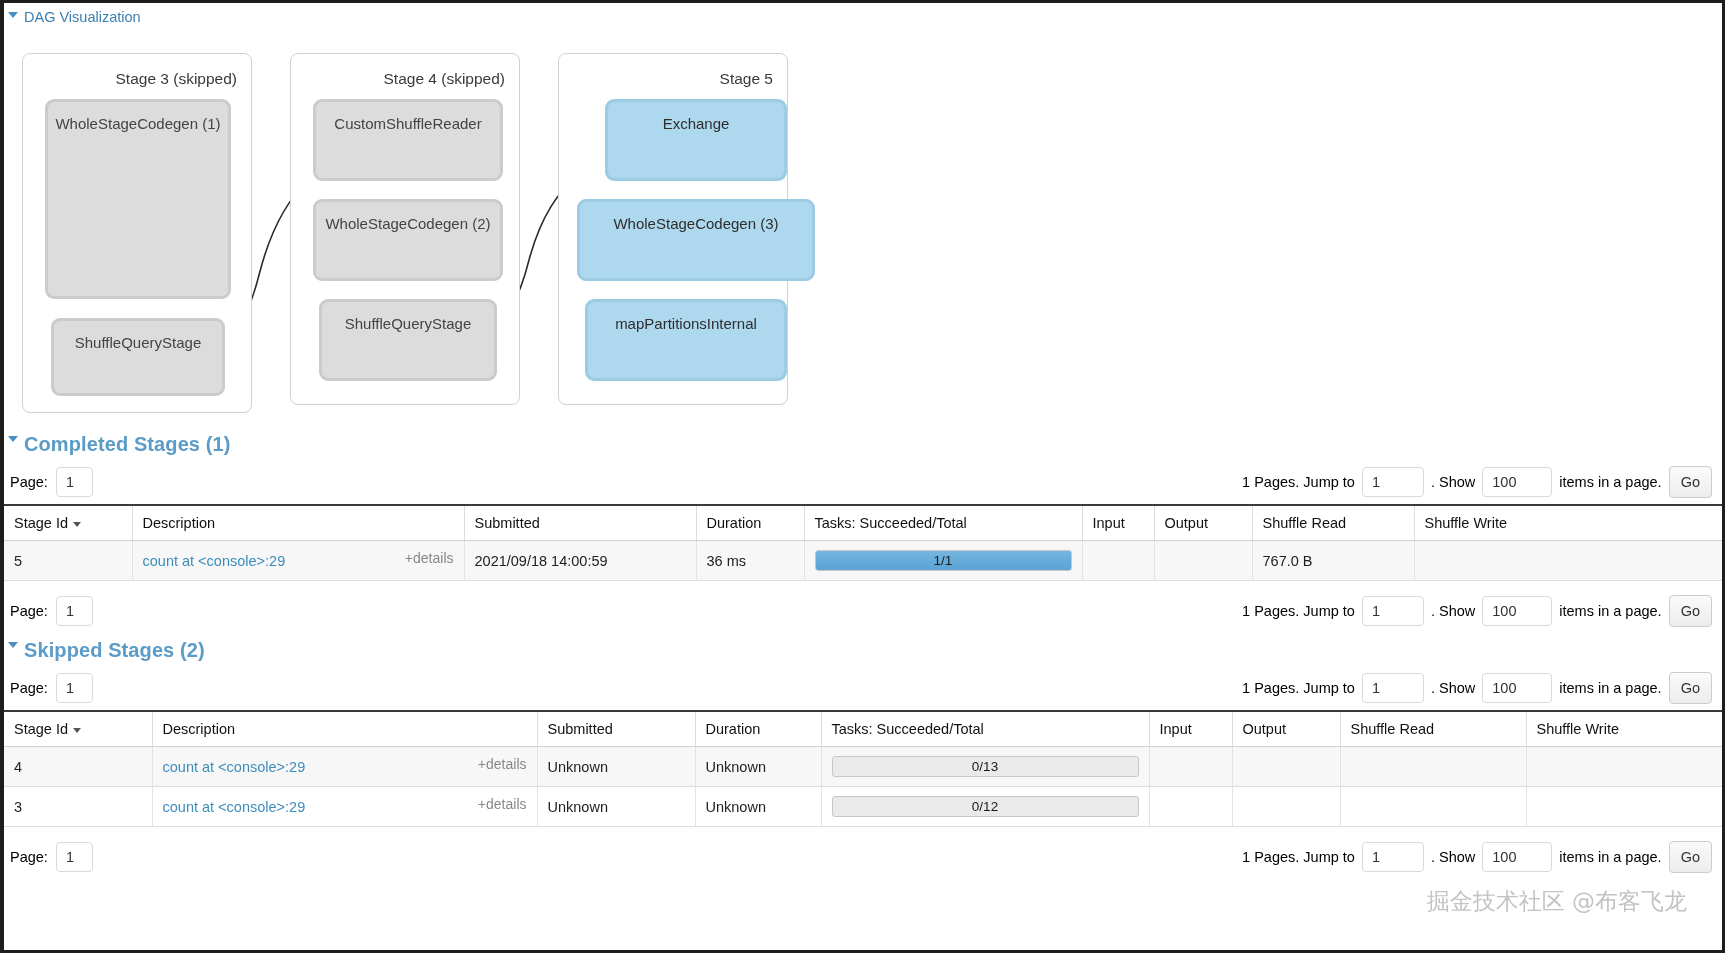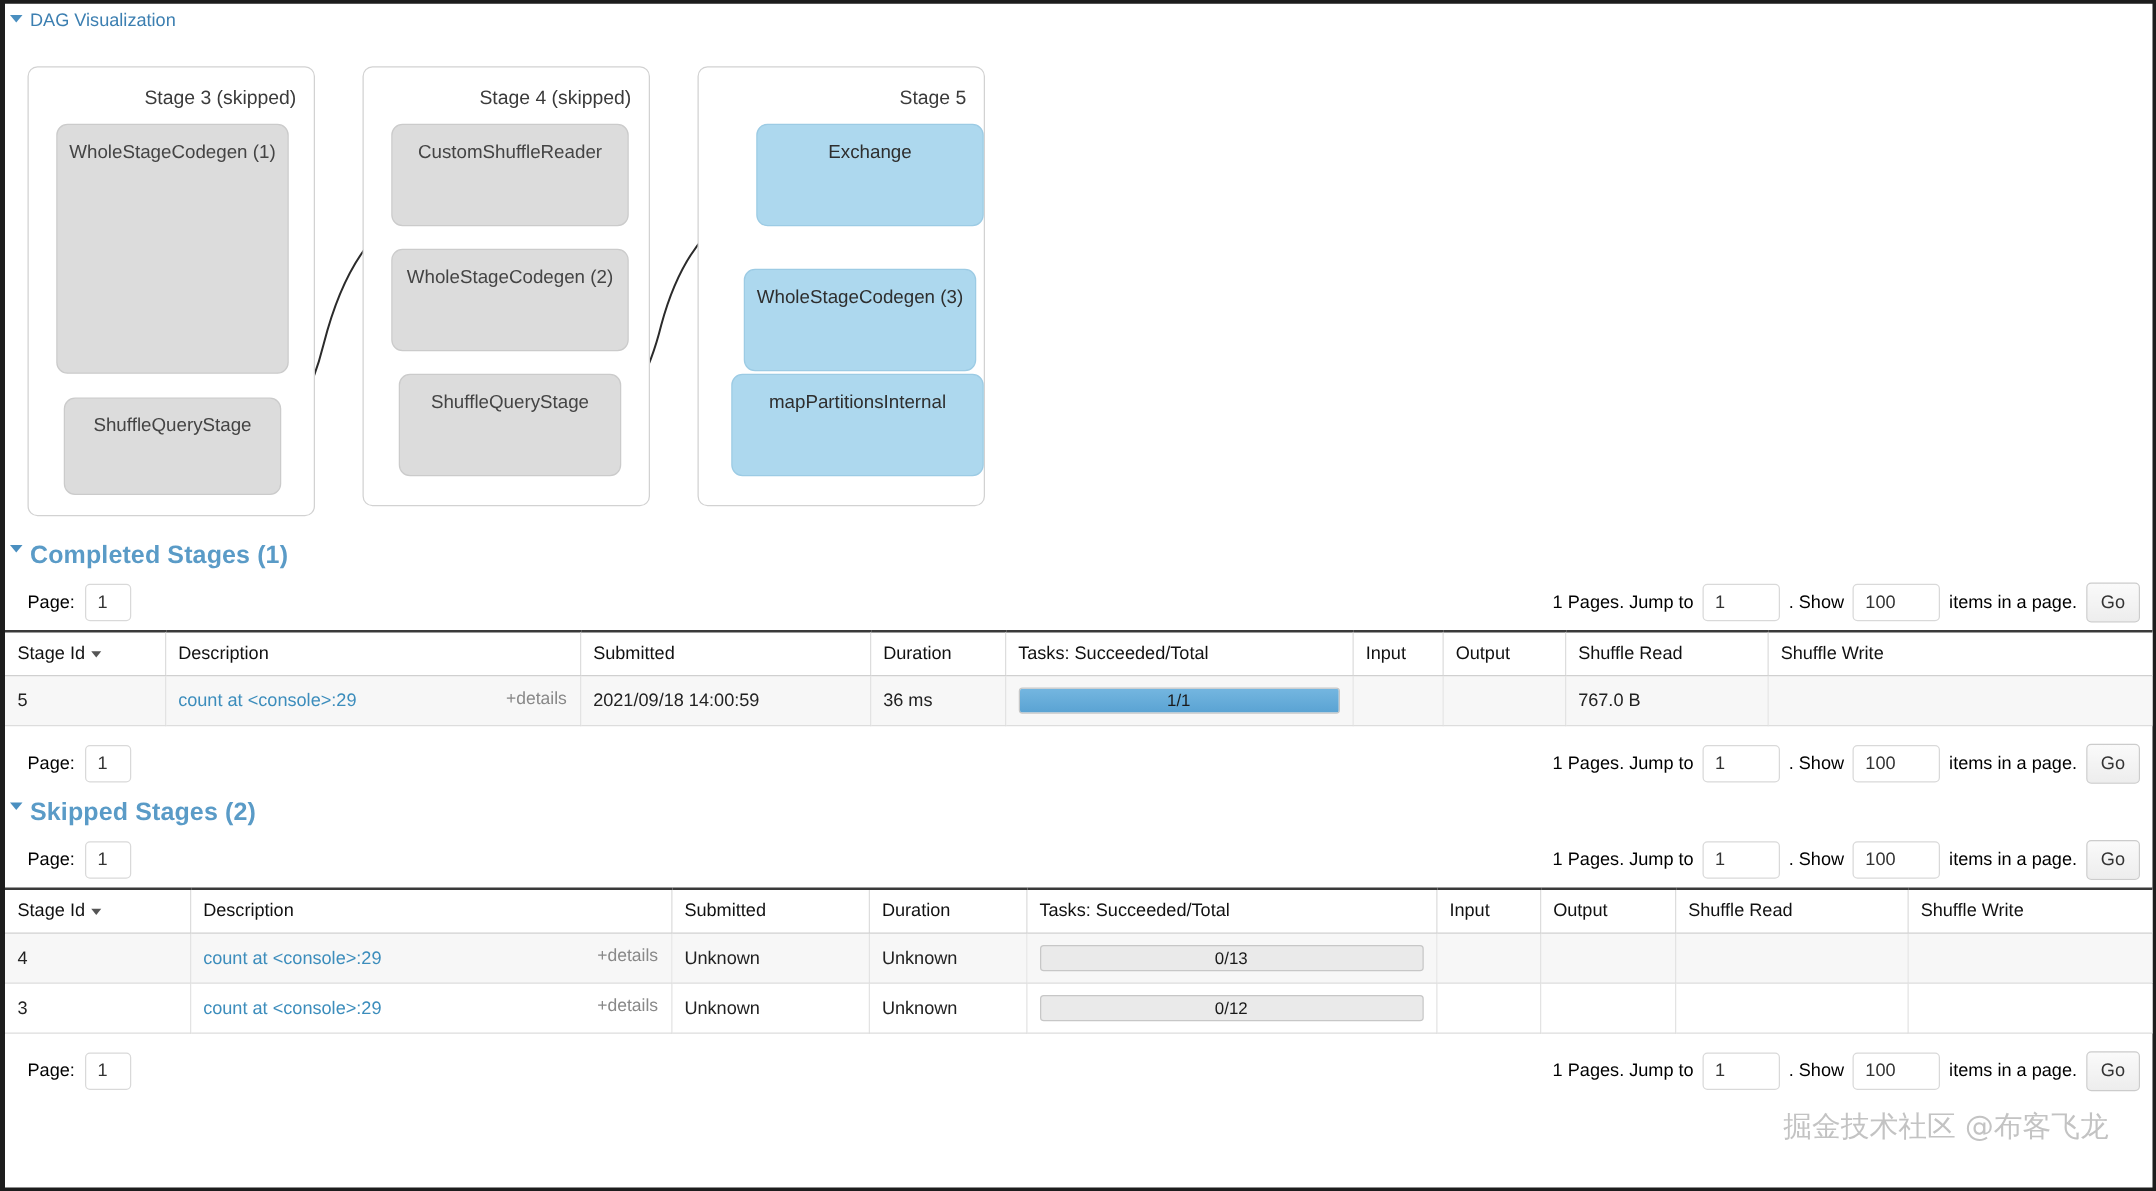--- a/index.html
+++ b/index.html
@@ -62,42 +62,42 @@
   }
   .stage-label {
     position: absolute;
     right: 14px; top: 16px;
     font-size: 15.5px;
     color: #3a3a3a;
   }
   .node {
     position: absolute;
     border-radius: 9px;
-    border: 1px solid #0f172a;
+    border: 3px solid #0f172a;
   }
   .node.grey { background: #dcdcdc; border-color: #cbcbcb; }
   .node.blue { background: #add8ee; border-color: #9ccbe4; }
   .node-label {
     position: absolute;
     left: 0; right: 0; top: 13px;
     text-align: center;
     font-size: 15px;
     color: #444;
   }
   .node.blue .node-label { color: #2e2e2e; }
   .dag-svg { position: absolute; left: 0; top: 0; pointer-events: none; }
 
   
   .pager-row {
     position: relative;
     height: 44px;
     display: flex; align-items: center;
     font-size: 14.5px;
   }
-  .pager-left { display: flex; align-items: center; gap: 8px; padding-left: 18px; }
+  .pager-left { display: flex; align-items: center; gap: 8px; padding-left: 6px; }
   .pager-right {
     position: absolute; right: 10px; top: 0; height: 44px;
     display: flex; align-items: center; gap: 7px;
   }
   .txt-input {
     border: 1px solid #d9d9d9;
     border-radius: 4px;
     background: #fff;
     height: 30px;
     padding: 0 9px;
@@ -266,21 +266,21 @@
       <div class="node grey" style="left:28px; top:245px; width:178px; height:82px;">
         <div class="node-label">ShuffleQueryStage</div>
       </div>
     </div>
 
     <div class="stage-box" style="left:554px; top:28px; width:230px; height:352px;">
       <div class="stage-label">Stage 5</div>
       <div class="node blue" style="left:46px; top:45px; width:182px; height:82px;">
         <div class="node-label">Exchange</div>
       </div>
-      <div class="node blue" style="left:36px; top:145px; width:186px; height:82px;margin-top:16px;">
+      <div class="node blue" style="left:18px; top:145px; width:238px; height:82px;">
         <div class="node-label">WholeStageCodegen (3)</div>
       </div>
       <div class="node blue" style="left:26px; top:245px; width:202px; height:82px;">
         <div class="node-label">mapPartitionsInternal</div>
       </div>
     </div>
 
   </div>
 
   <div class="section-head" style="padding:8px 0 4px 4px;">

